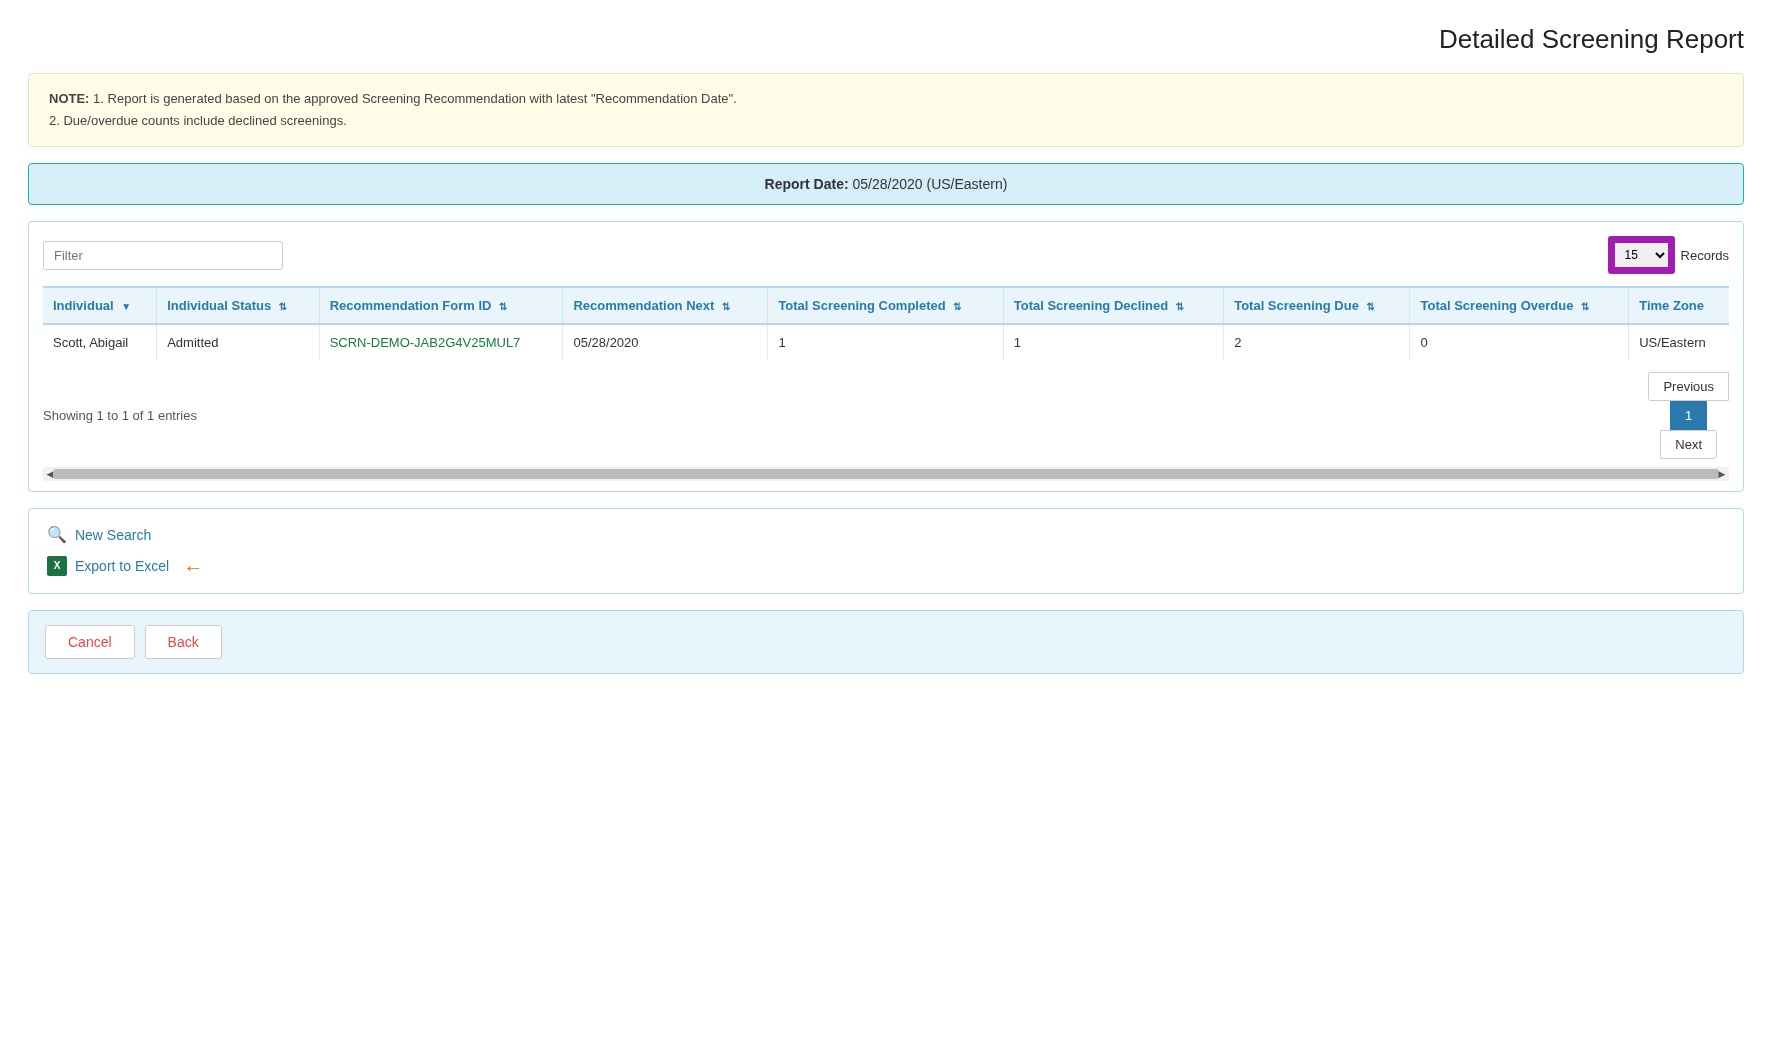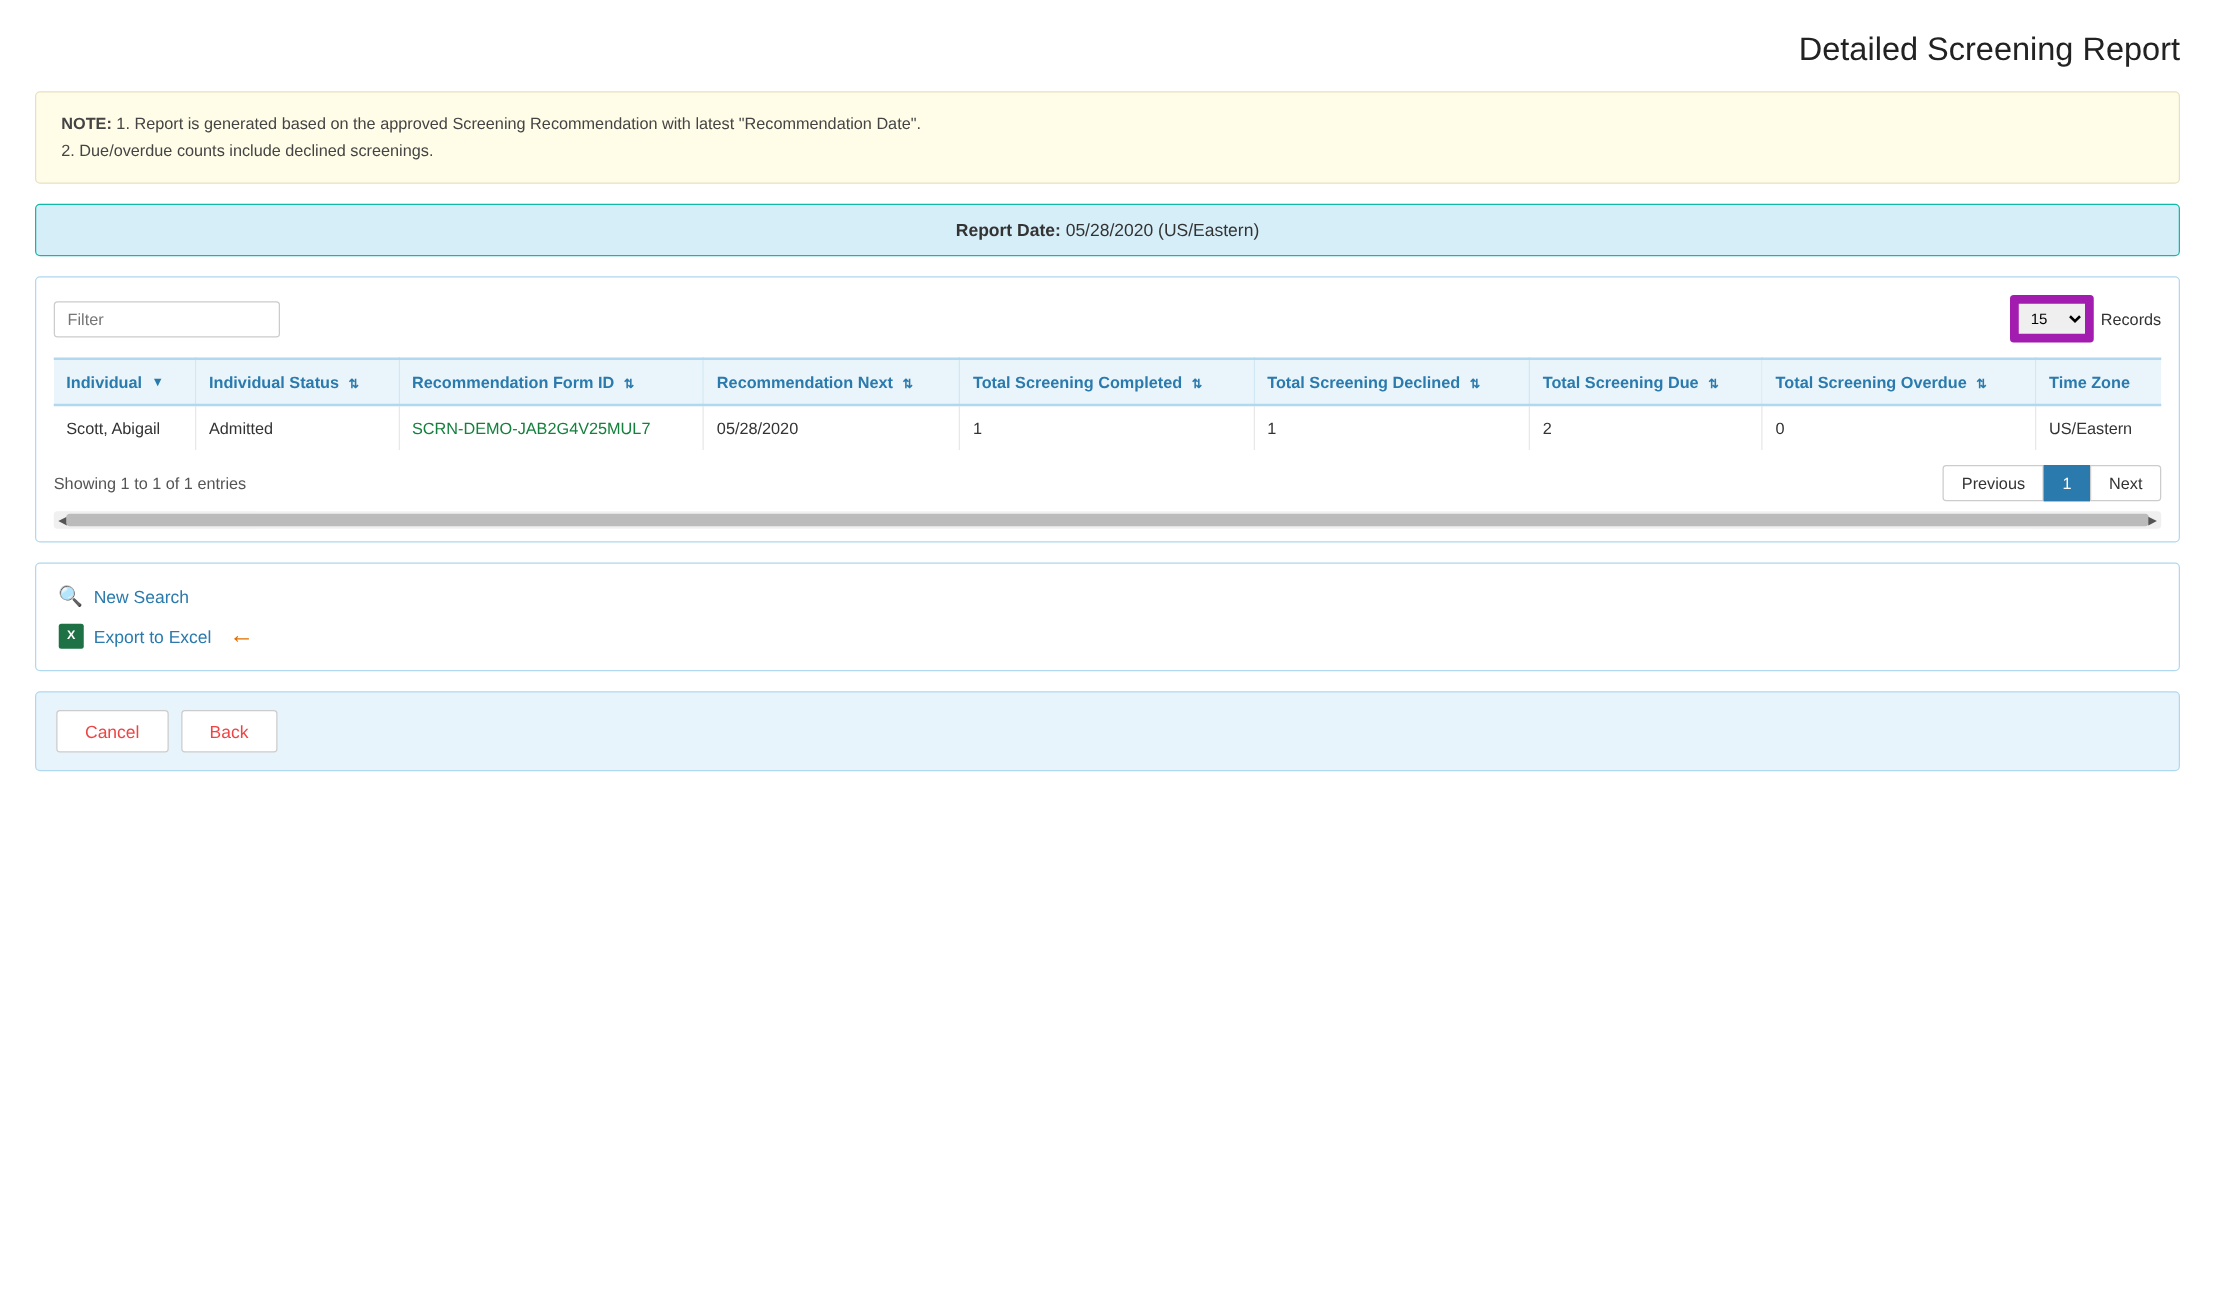--- a/index.html
+++ b/index.html
@@ -51,21 +51,21 @@
       display: flex;
       align-items: center;
       justify-content: space-between;
       margin-bottom: 12px;
     }
     .filter-input {
       border: 1px solid #ccc;
       border-radius: 3px;
       padding: 6px 10px;
       font-size: 13px;
-      width: 181px;
+      width: 240px;
       color: #999;
     }
     .records-control {
       display: flex;
       align-items: center;
       gap: 6px;
       font-size: 13px;
       color: #333;
     }
     .records-select {
@@ -121,20 +121,21 @@
       align-items: center;
       justify-content: space-between;
       margin-top: 12px;
       font-size: 13px;
       color: #555;
     }
     .pagination-controls {
       display: flex;
       align-items: center;
       gap: 0;
+      flex-direction: column;
     }
     .page-btn {
       border: 1px solid #ccc;
       background: #fff;
       color: #333;
       padding: 6px 14px;
       cursor: pointer;
       font-size: 13px;
     }
     .page-btn.active {

